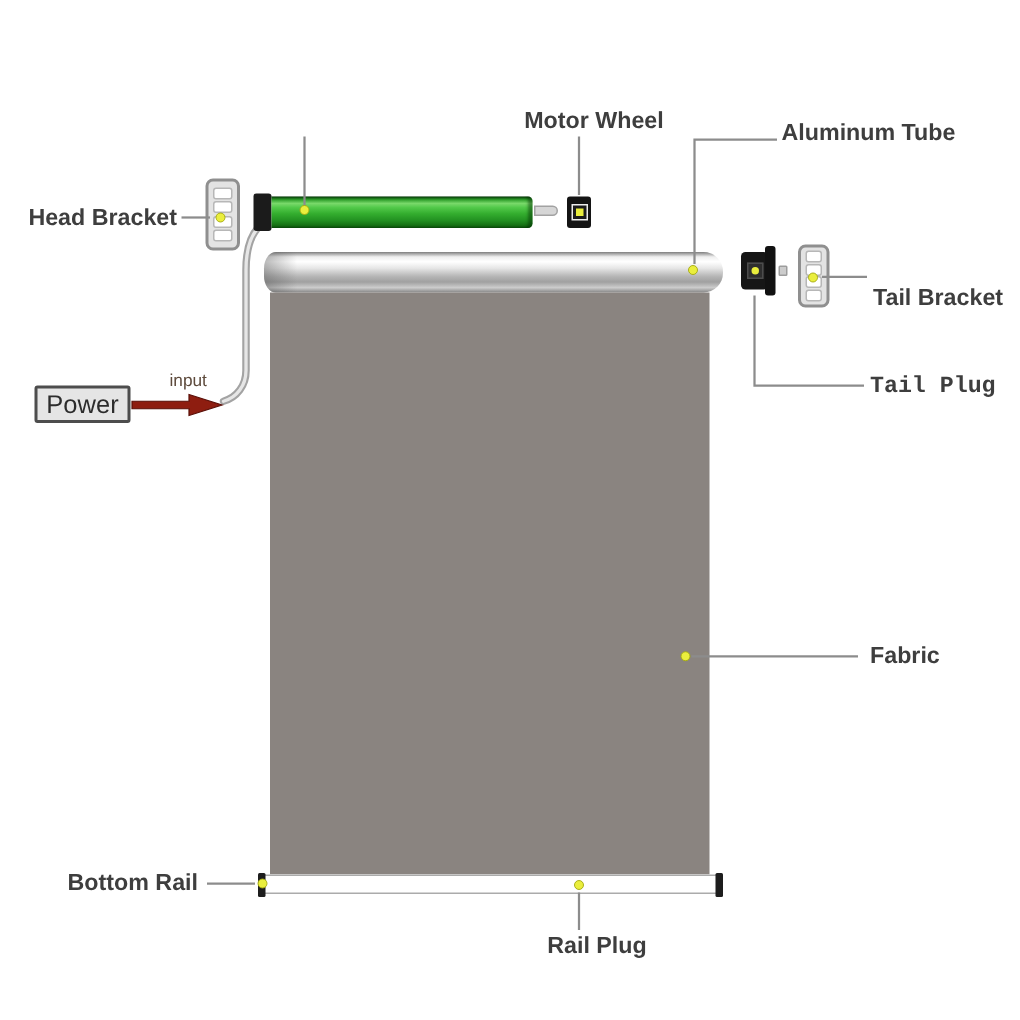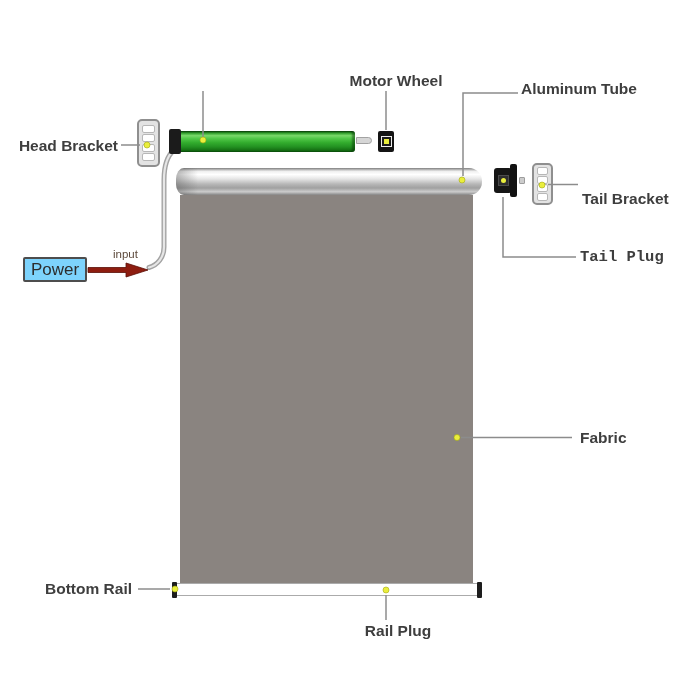--- a/index.html
+++ b/index.html
@@ -75,21 +75,21 @@
     justify-content:center; }
   #tail-plug-body .dot { width:5px; height:5px; background:#eaee3d;
     border-radius:50%; }
   #tail-plug-flange { left:510px; top:164px; width:7px; height:33px;
     background:#111111; border-radius:2px; }
   #tail-plug-pin { left:519px; top:177px; width:6px; height:7px;
     background:#cccccc; border:1px solid #9d9d9d; box-sizing:border-box;
     border-radius:1px; }
 
   #power-box { left:23px; top:257px; width:64px; height:25px;
-    background:#7dd3fc; border:2px solid #4d4d4d; border-radius:2px;
+    background:#e5e5e5; border:2px solid #4d4d4d; border-radius:2px;
     box-sizing:border-box; display:flex; align-items:center;
     justify-content:center; }
   #power-box span { font:400 17px "Liberation Sans",sans-serif; color:#2c2c2c; }
   #input-label { position:absolute; left:93px; top:248px;
     font:400 11.5px "Liberation Sans",sans-serif; color:#5d4a3c;margin-left:20px; }
 </style>
 </head>
 <body>
 
 <div id="canvas">

